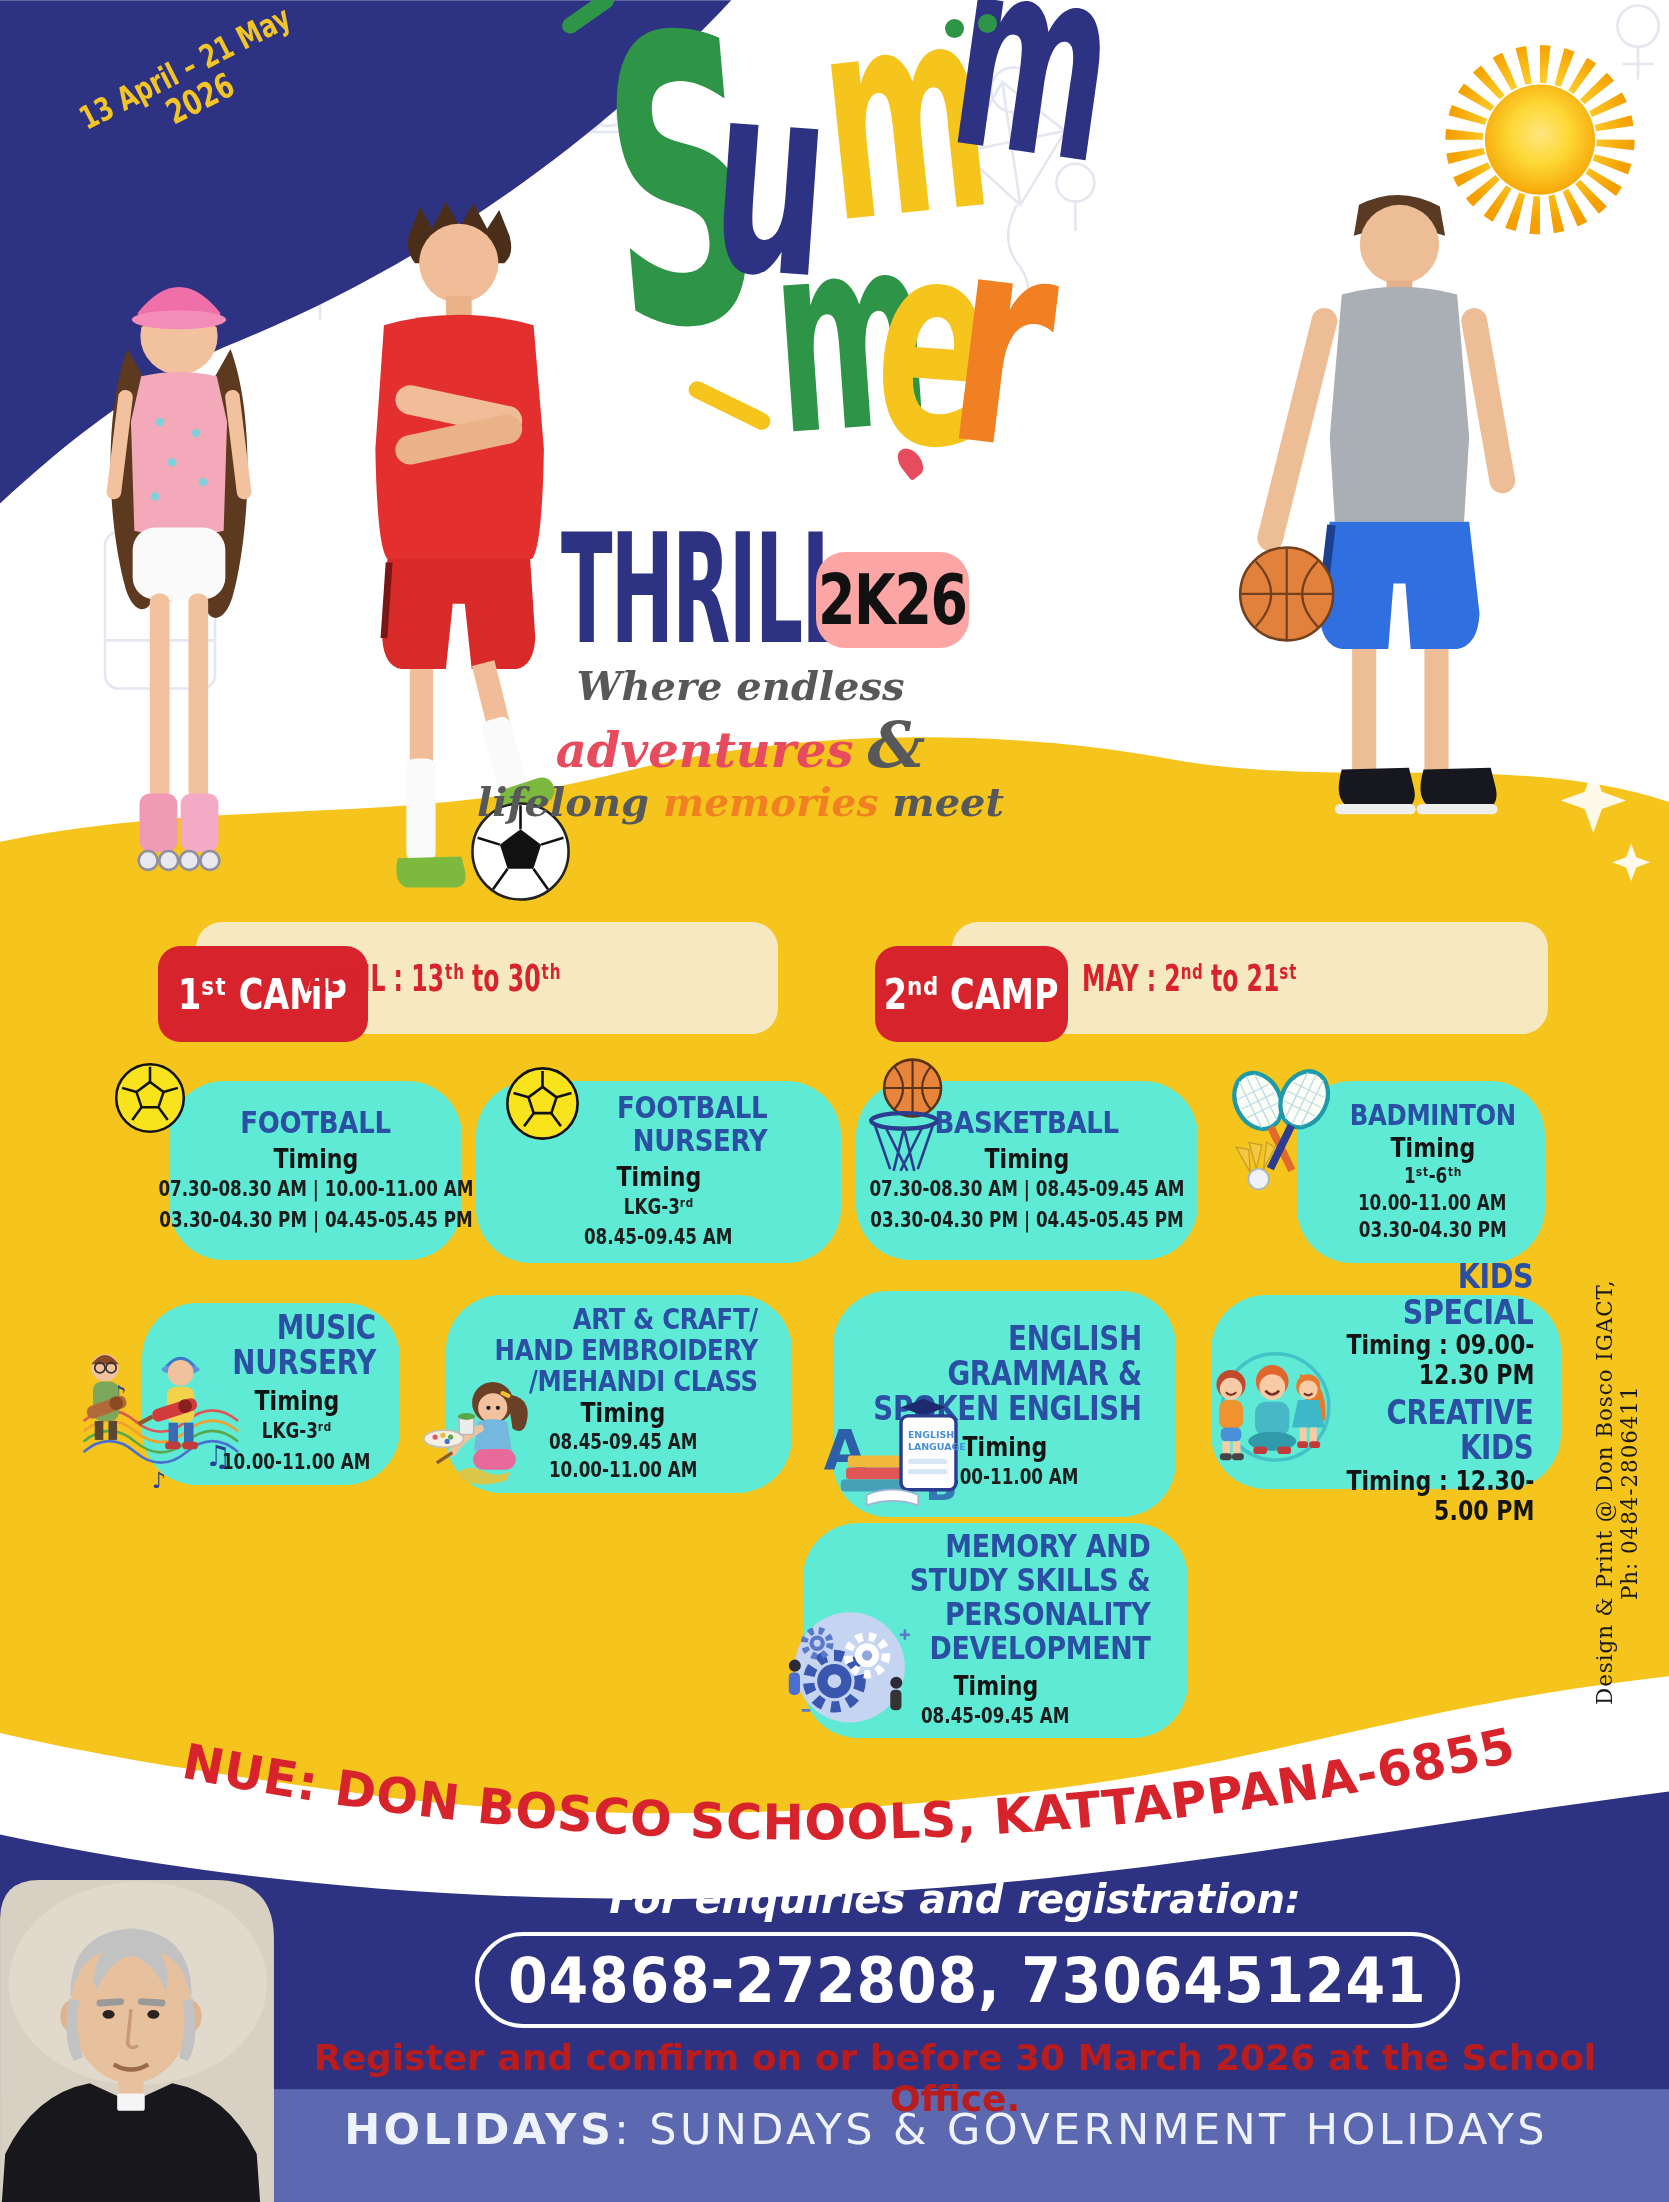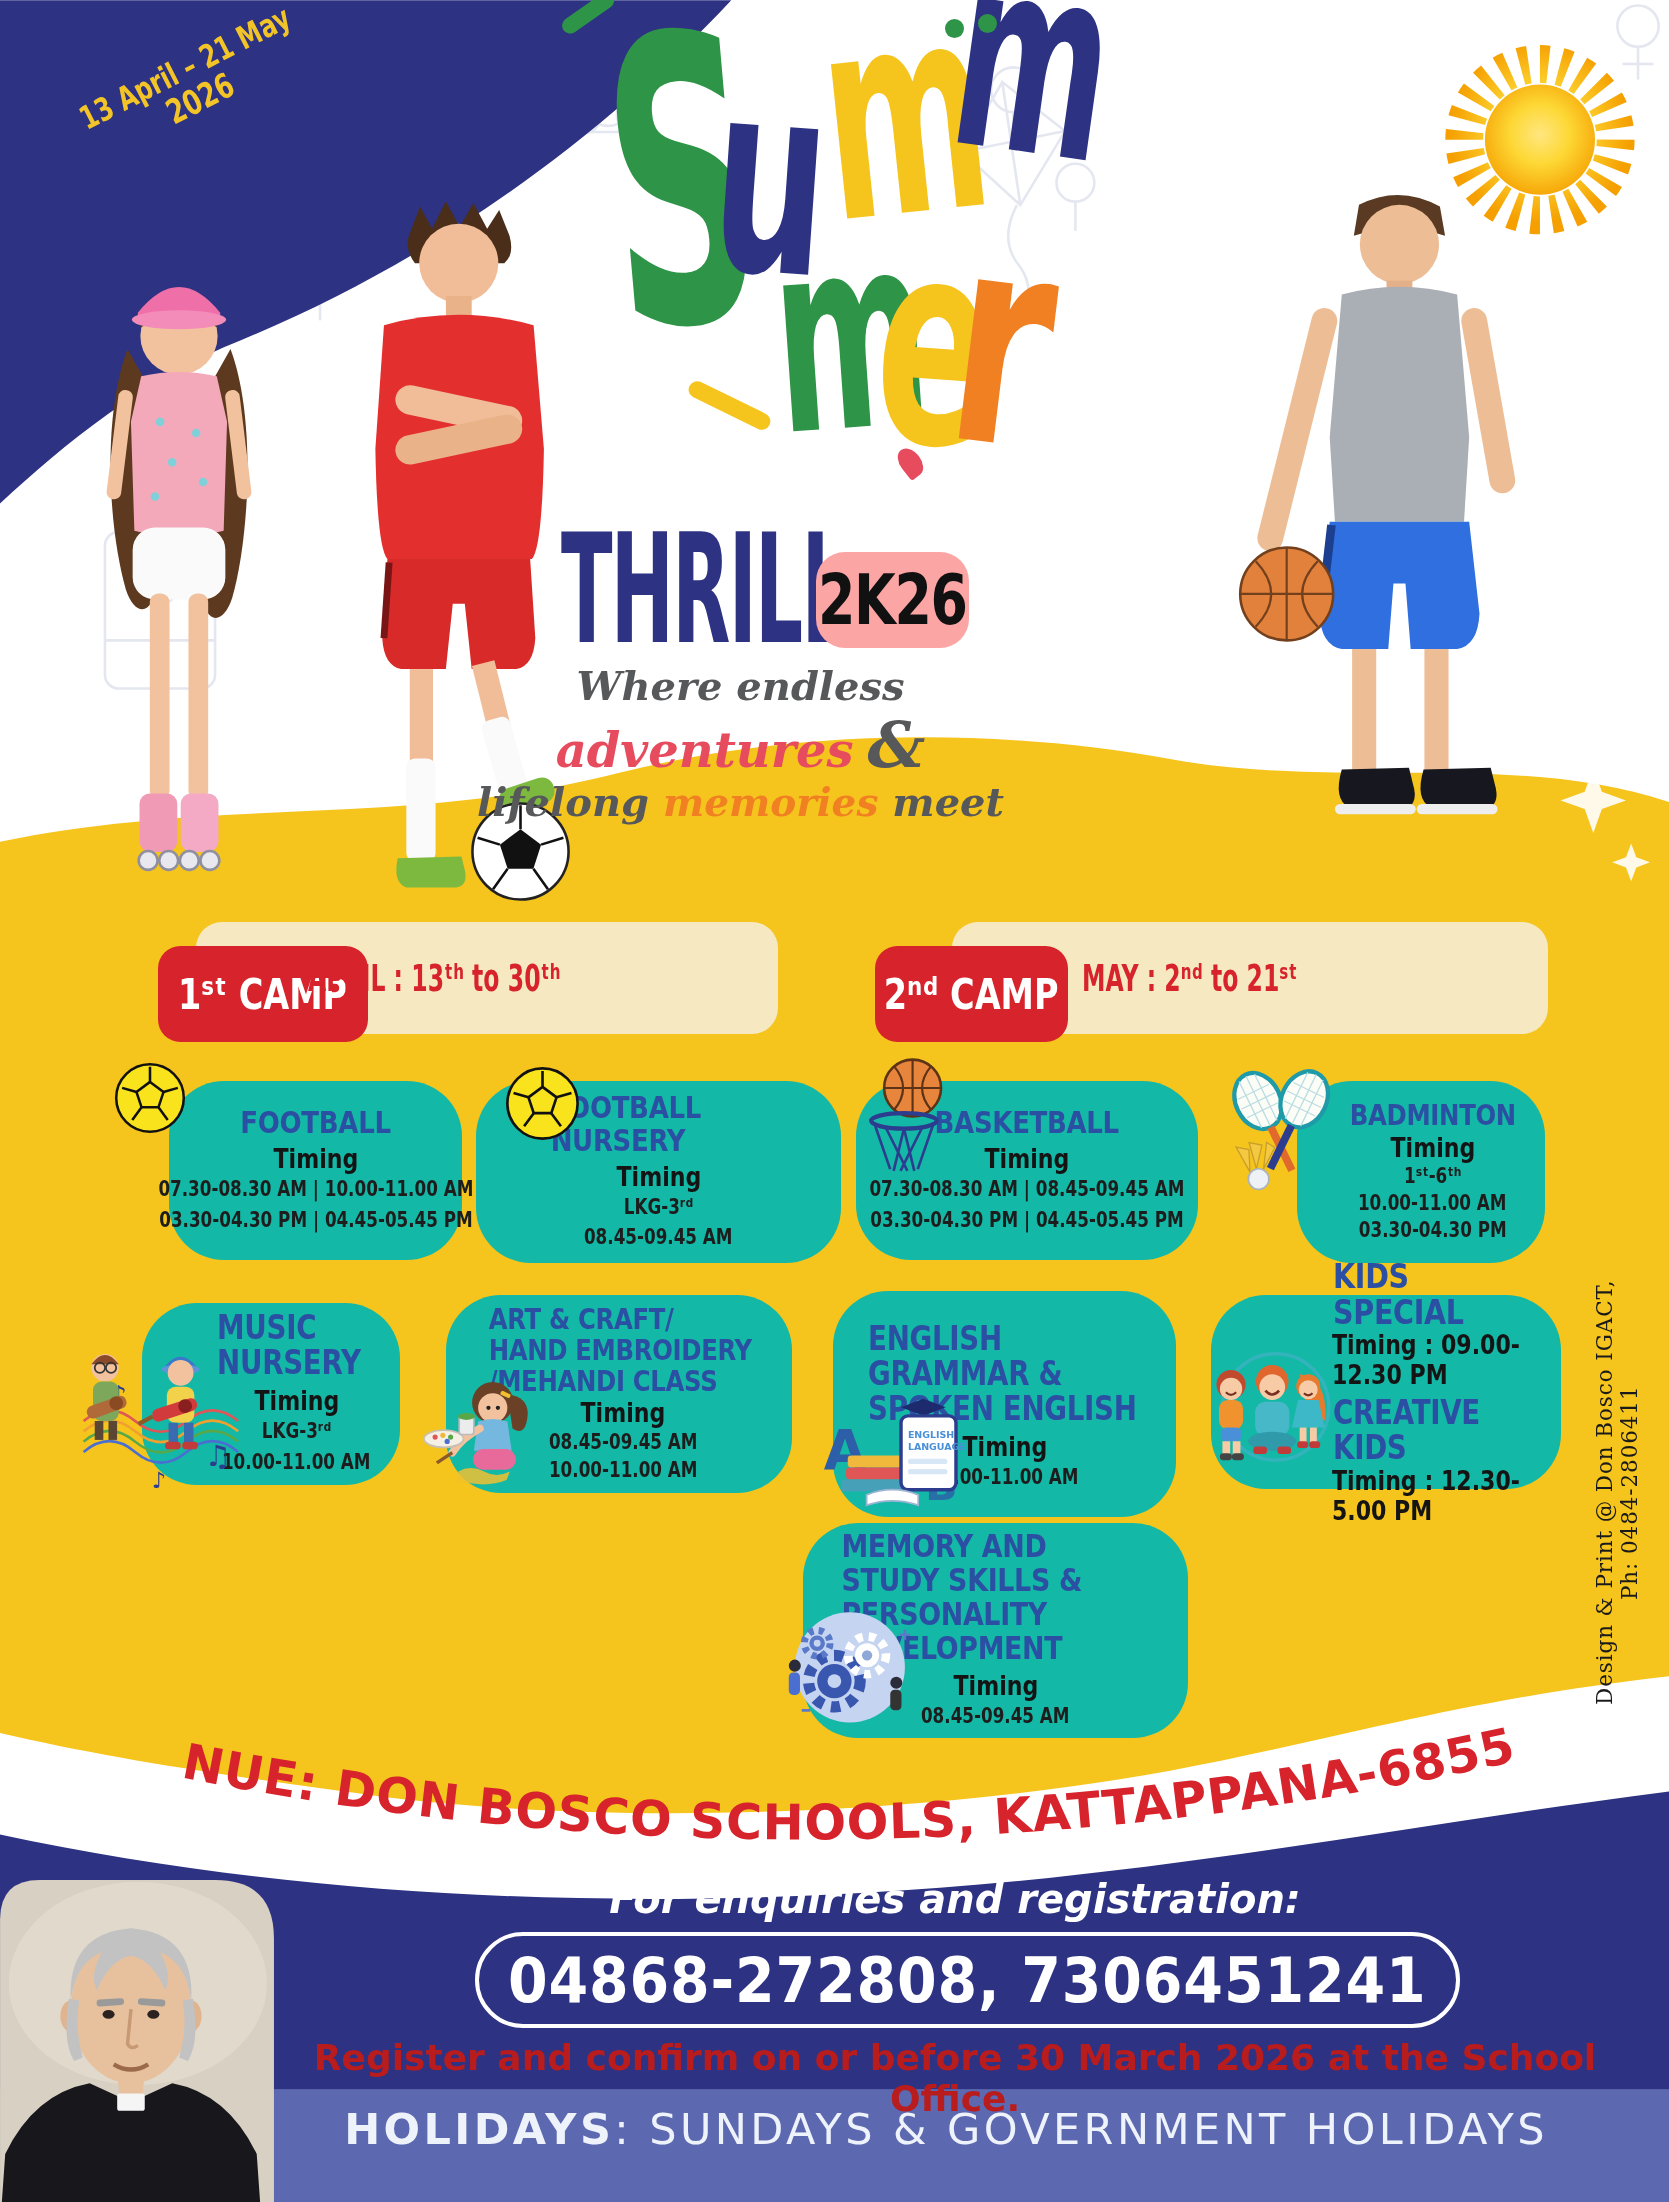--- a/index.html
+++ b/index.html
@@ -34,22 +34,22 @@
   .camp-cream{position:absolute;background:#f6e9c2;border-radius:26px;height:112px;
               display:flex;align-items:center;}
   .camp-red{position:absolute;background:#d7232b;border-radius:22.4px;height:96px;
             display:flex;align-items:center;justify-content:center;z-index:3;}
   .camp-red span{color:#fff;font-weight:bold;font-size:43px;transform:scaleX(.78);white-space:nowrap;}
   .camp-dates{position:absolute;height:112px;display:flex;align-items:center;z-index:3;}
   .camp-dates span{color:#d7232b;font-weight:bold;font-size:38px;transform:scaleX(.62);
                    transform-origin:left center;white-space:nowrap;}
 
   
-  .card{position:absolute;background:#14b8a6;border-radius:55px;display:flex;flex-direction:column;
-        align-items:center;justify-content:center;text-align:left;z-index:2;padding:5.2px 8.6px;box-sizing:border-box;}
+  .card{position:absolute;background:#5eead4;border-radius:55px;display:flex;flex-direction:column;
+        align-items:center;justify-content:center;text-align:right;z-index:2;padding:5.2px 8.6px;box-sizing:border-box;}
   .card-title{color:#2b4fa2;font-weight:bold;font-size:31px;line-height:1.06;letter-spacing:-0.4px;
               transform:scaleX(.84);}
   .timing-label{color:#141414;font-weight:bold;font-size:26px;margin-top:5.2px;transform:scaleX(.85);}
   .times{color:#1d1d1d;font-weight:bold;font-size:21.5px;line-height:1.4;transform:scaleX(.78);white-space:nowrap;}
   .icon{position:absolute;z-index:4;}
 
   
   .venue-svg{position:absolute;left:0;top:1704px;z-index:5;}
   .enquiries{left:284px;top:1876px;width:1342px;text-align:center;color:#fff;font-style:italic;
              font-weight:bold;font-size:40px;z-index:6;}

